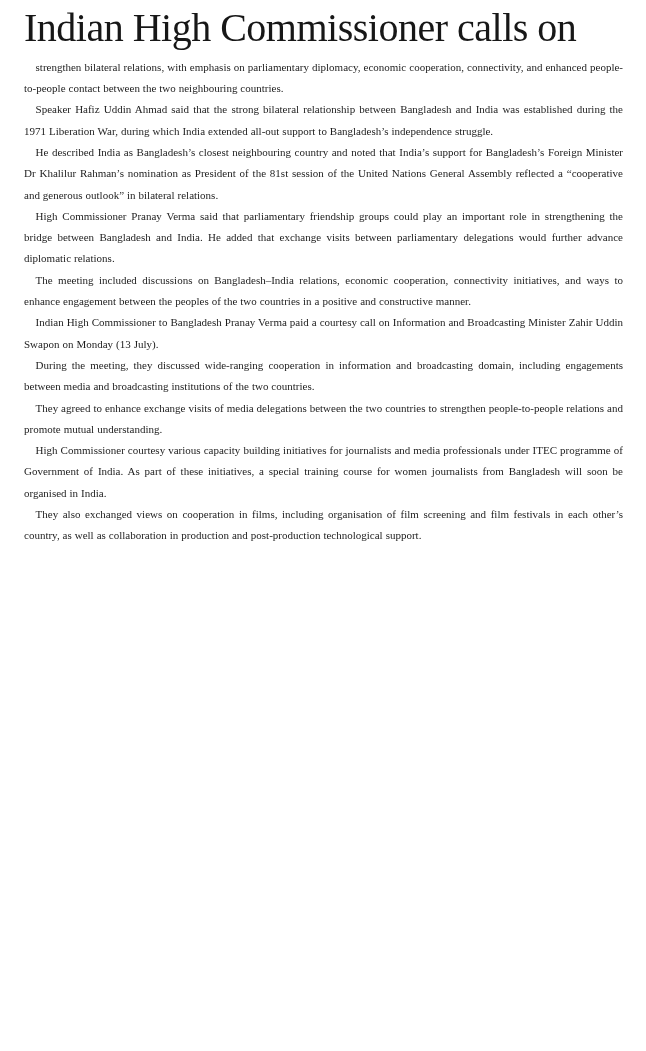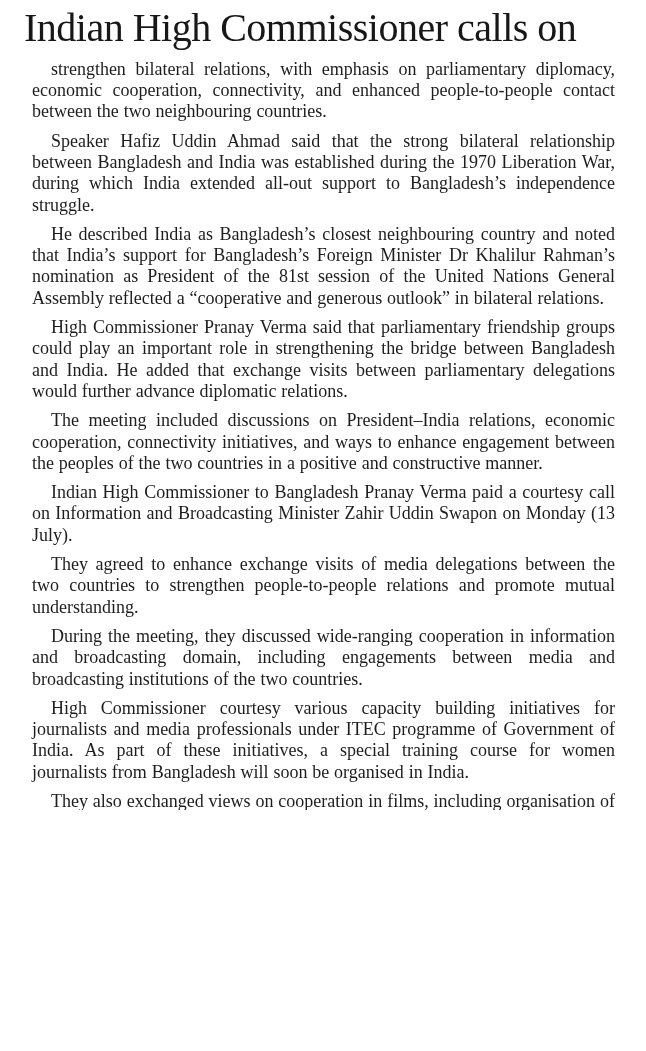--- a/index.html
+++ b/index.html
@@ -21,41 +21,41 @@
     font-family: "Liberation Serif", "DejaVu Serif", serif;
     font-weight: 400;
     font-size: 40px;
     line-height: 1.12;
     letter-spacing: -0.5px;
     margin: 0 0 6px 0;
     color: #171717;
     white-space: nowrap;
   }
   .body-text p {
-    margin: 8px;
-    font-size: 18px;
+    margin: 0;
+    font-size: 11px;
     line-height: 21.3px;
     text-align: justify;
     text-indent: 1.05em;
     hyphens: auto;
     -webkit-hyphens: auto;
     word-spacing: 0.02em;
     color: #1d1d1d;
   }
 </style>
 </head>
 <body>
 
 <div class="page">
   <h1 class="headline">Indian High Commissioner calls on</h1>
   <div class="body-text">
     <p>strengthen bilateral relations, with emphasis on parliamentary diplomacy, economic cooperation, connectivity, and enhanced people-to-people contact between the two neighbouring countries.</p>
-    <p>Speaker Hafiz Uddin Ahmad said that the strong bilateral relationship between Bangladesh and India was established during the 1970 Liberation War, during which India extended all-out support to Bangladesh’s independence struggle.</p>
+    <p>Speaker Hafiz Uddin Ahmad said that the strong bilateral relationship between Bangladesh and India was established during the 1971 Liberation War, during which India extended all-out support to Bangladesh’s independence struggle.</p>
     <p>He described India as Bangladesh’s closest neighbouring country and noted that India’s support for Bangladesh’s Foreign Minister Dr Khalilur Rahman’s nomination as President of the 81st session of the United Nations General Assembly reflected a “cooperative and generous outlook” in bilateral relations.</p>
     <p>High Commissioner Pranay Verma said that parliamentary friendship groups could play an important role in strengthening the bridge between Bangladesh and India. He added that exchange visits between parliamentary delegations would further advance diplomatic relations.</p>
-    <p>The meeting included discussions on President–India relations, economic cooperation, connectivity initiatives, and ways to enhance engagement between the peoples of the two countries in a positive and constructive manner.</p>
+    <p>The meeting included discussions on Bangladesh–India relations, economic cooperation, connectivity initiatives, and ways to enhance engagement between the peoples of the two countries in a positive and constructive manner.</p>
     <p>Indian High Commissioner to Bangladesh Pranay Verma paid a courtesy call on Information and Broadcasting Minister Zahir Uddin Swapon on Monday (13 July).</p>
+    <p>During the meeting, they discussed wide-ranging cooperation in information and broadcasting domain, including engagements between media and broadcasting institutions of the two countries.</p>
     <p>They agreed to enhance exchange visits of media delegations between the two countries to strengthen people-to-people relations and promote mutual understanding.</p>
-    <p>During the meeting, they discussed wide-ranging cooperation in information and broadcasting domain, including engagements between media and broadcasting institutions of the two countries.</p>
     <p>High Commissioner courtesy various capacity building initiatives for journalists and media professionals under ITEC programme of Government of India. As part of these initiatives, a special training course for women journalists from Bangladesh will soon be organised in India.</p>
     <p>They also exchanged views on cooperation in films, including organisation of film screening and film festivals in each other’s country, as well as collaboration in production and post-production technological support.</p>
   </div>
 </div>
 
 </body></html>

